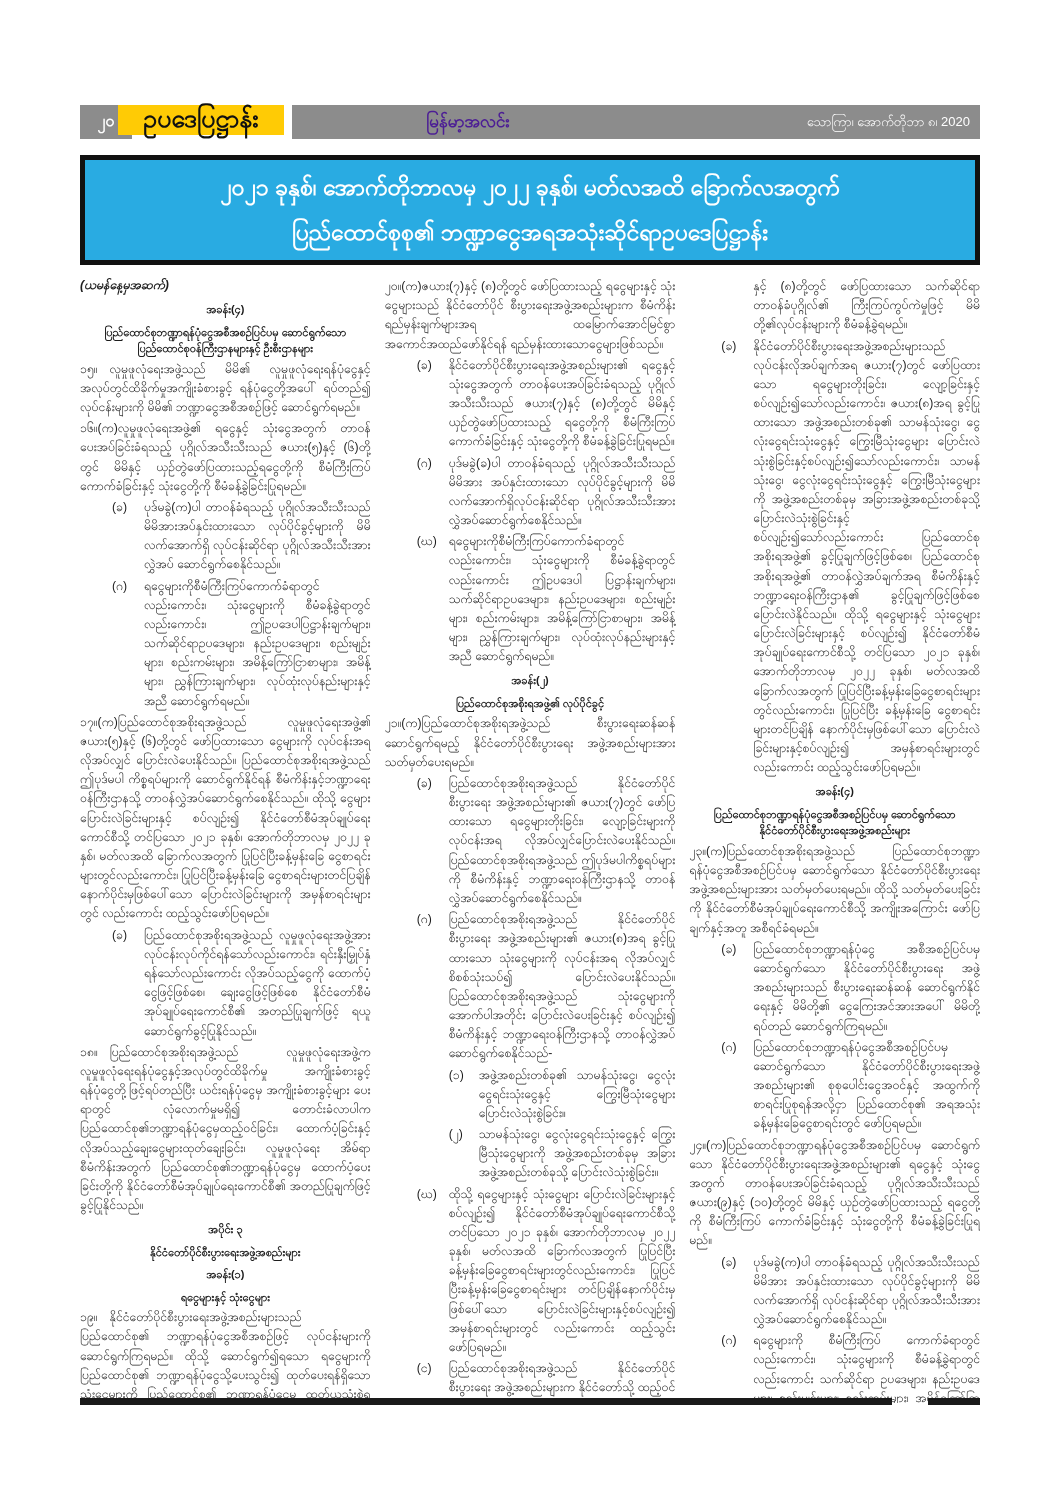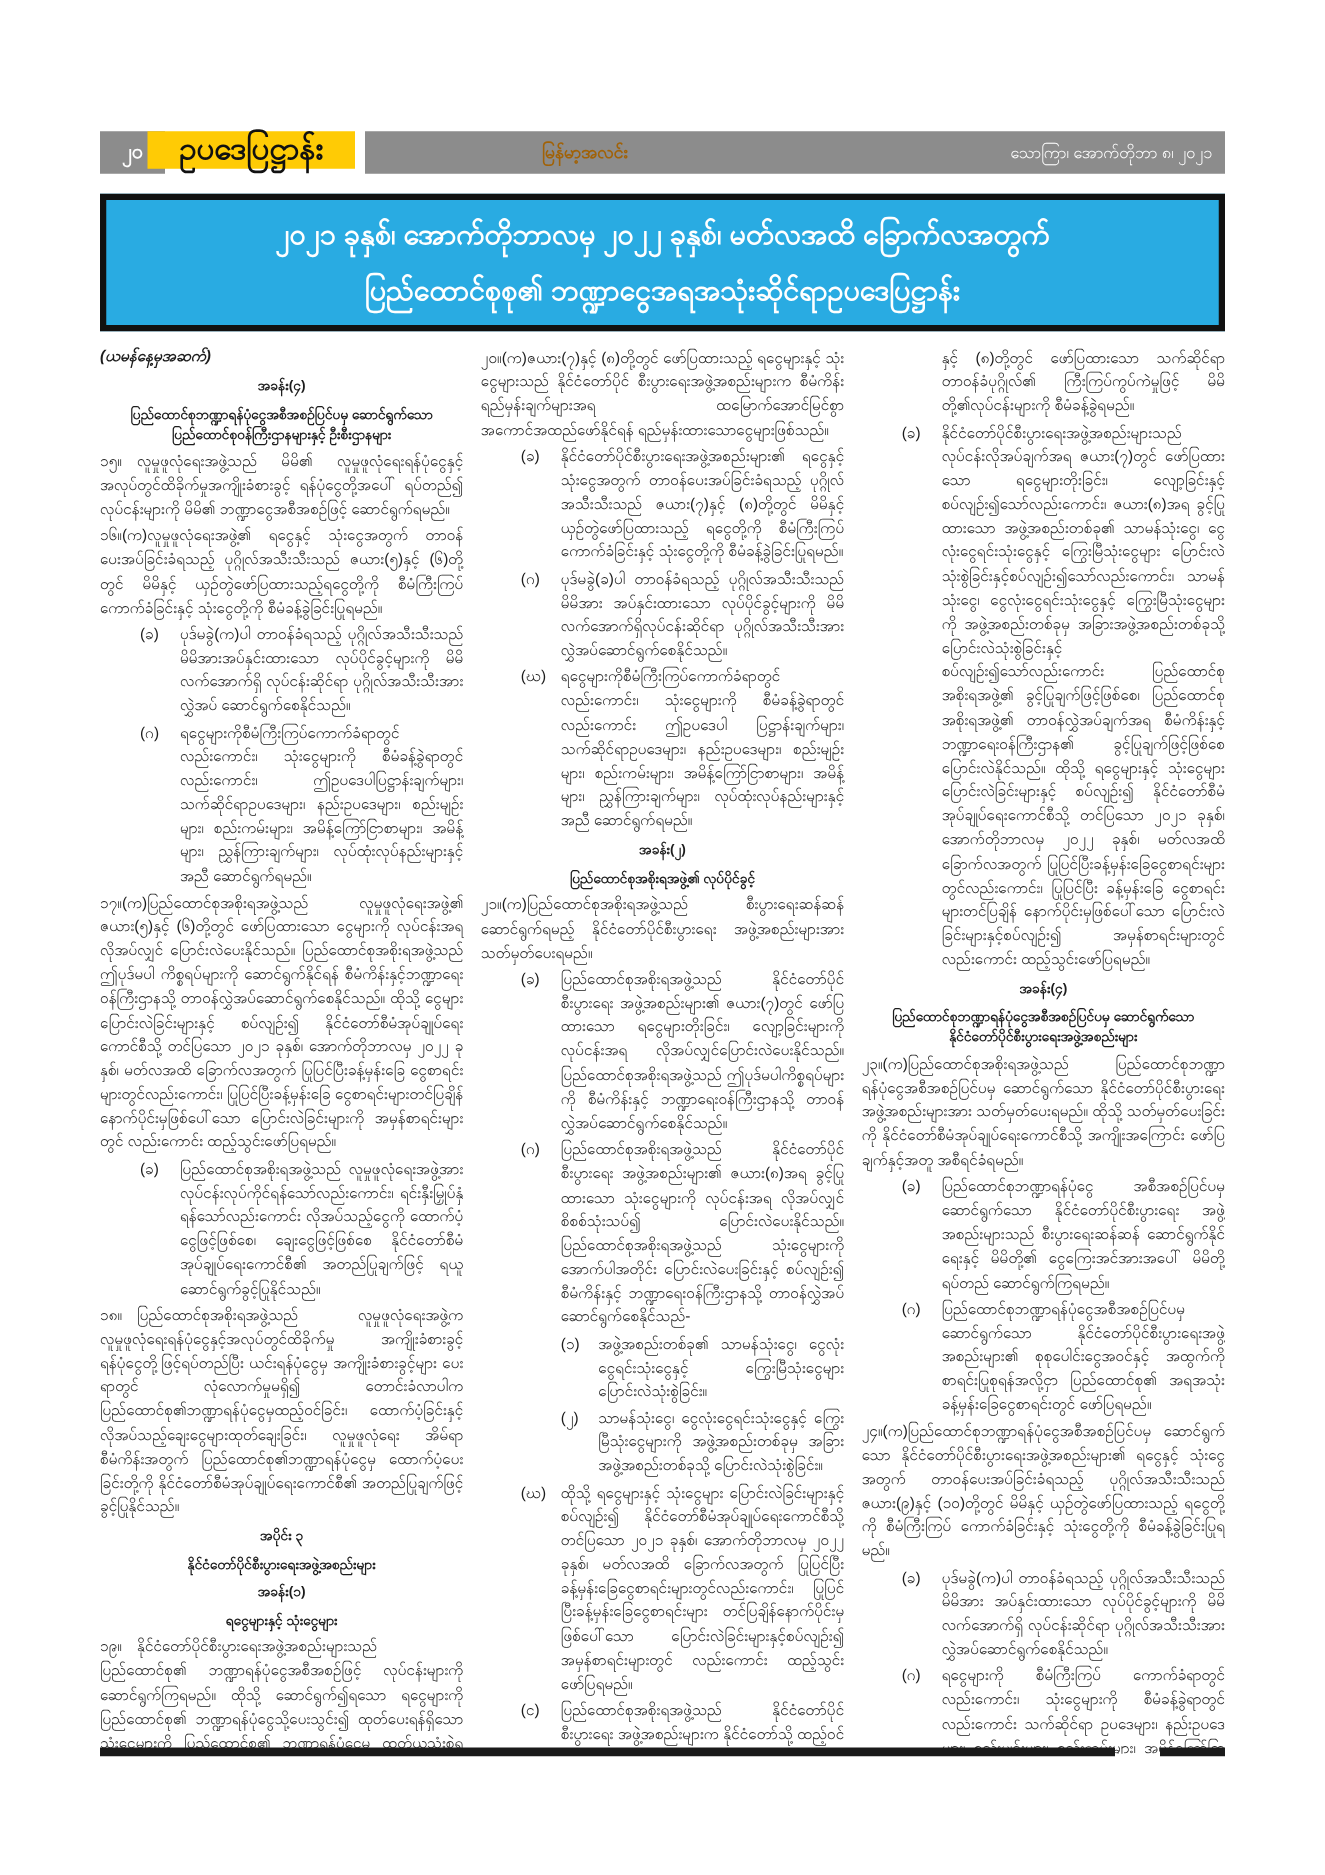--- a/index.html
+++ b/index.html
@@ -4,21 +4,21 @@
 <style>
   html,body{margin:0;padding:0;background:#ffffff;}
   body{width:1060px;height:1500px;position:relative;font-family:"Liberation Sans","DejaVu Sans",sans-serif;color:#1c1c1c;overflow:hidden;}
   .sheet{position:absolute;left:80px;top:105px;width:900px;}
 
   
   .hdr{position:relative;height:62px;}
   .hdr-bar{position:absolute;left:212px;top:0;width:688px;height:34px;background:#8c8c8c;}
   .hdr-pagenum{position:absolute;left:0;top:0;width:52px;height:34px;background:#8c8c8c;color:#fff;font-weight:bold;font-size:16px;display:flex;align-items:center;justify-content:center;}
   .hdr-section{position:absolute;left:38px;top:0;width:166px;height:30px;background:#ffcb05;color:#111;font-weight:bold;font-size:25px;display:flex;align-items:center;justify-content:center;letter-spacing:0;}
-  .hdr-masthead{position:absolute;left:0;top:0;width:776px;height:34px;display:flex;align-items:center;justify-content:center;color:#a16207;font-weight:bold;font-size:14px;pointer-events:none;}
+  .hdr-masthead{position:absolute;left:0;top:0;width:776px;height:34px;display:flex;align-items:center;justify-content:center;color:#4c1d95;font-weight:bold;font-size:17px;pointer-events:none;}
   .hdr-date{position:absolute;right:10px;top:0;height:34px;display:flex;align-items:center;color:#fff;font-size:13px;}
 
   
   .banner{position:relative;margin-top:-12px;border:5px solid #111;background:#29abe2;height:100px;display:flex;flex-direction:column;align-items:center;justify-content:center;}
   .banner div{color:#fff;font-weight:bold;font-size:23px;line-height:1.95;text-align:center;white-space:nowrap;}
 
   
   .cols{display:flex;gap:14px;margin-top:10px;height:1128px;overflow:hidden;}
   .col{flex:1 1 0;min-width:0;}
 
@@ -38,21 +38,21 @@
 </head>
 <body>
 
 <div class="sheet">
 
   <div class="hdr">
     <div class="hdr-bar"></div>
     <div class="hdr-pagenum">၂၀</div>
     <div class="hdr-section">ဥပဒေပြဋ္ဌာန်း</div>
     <div class="hdr-masthead">မြန်မာ့အလင်း</div>
-    <div class="hdr-date">သောကြာ၊ အောက်တိုဘာ ၈၊ ၂၀၂၁</div>
+    <div class="hdr-date">သောကြာ၊ အောက်တိုဘာ ၈၊ 2020</div>
   </div>
 
   <div class="banner">
     <div>၂၀၂၁ ခုနှစ်၊ အောက်တိုဘာလမှ ၂၀၂၂ ခုနှစ်၊ မတ်လအထိ ခြောက်လအတွက်</div>
     <div>ပြည်ထောင်စုစု၏ ဘဏ္ဍာငွေအရအသုံးဆိုင်ရာဥပဒေပြဋ္ဌာန်း</div>
   </div>
 
   <div class="cols">
     <div class="col" id="col-0">
         <div class="blk note">(ယမန်နေ့မှအဆက်)</div>

